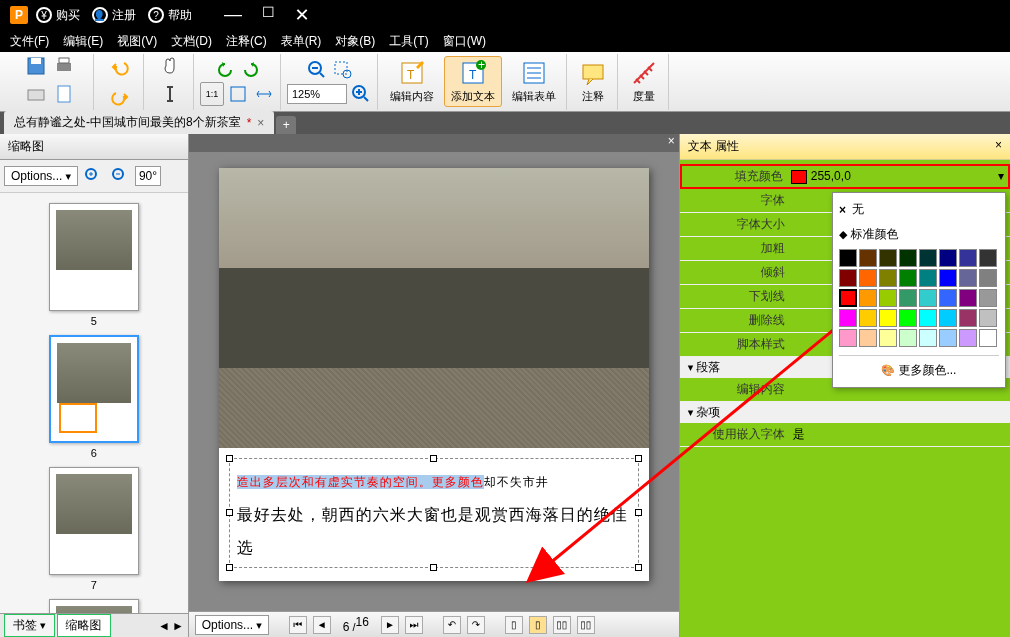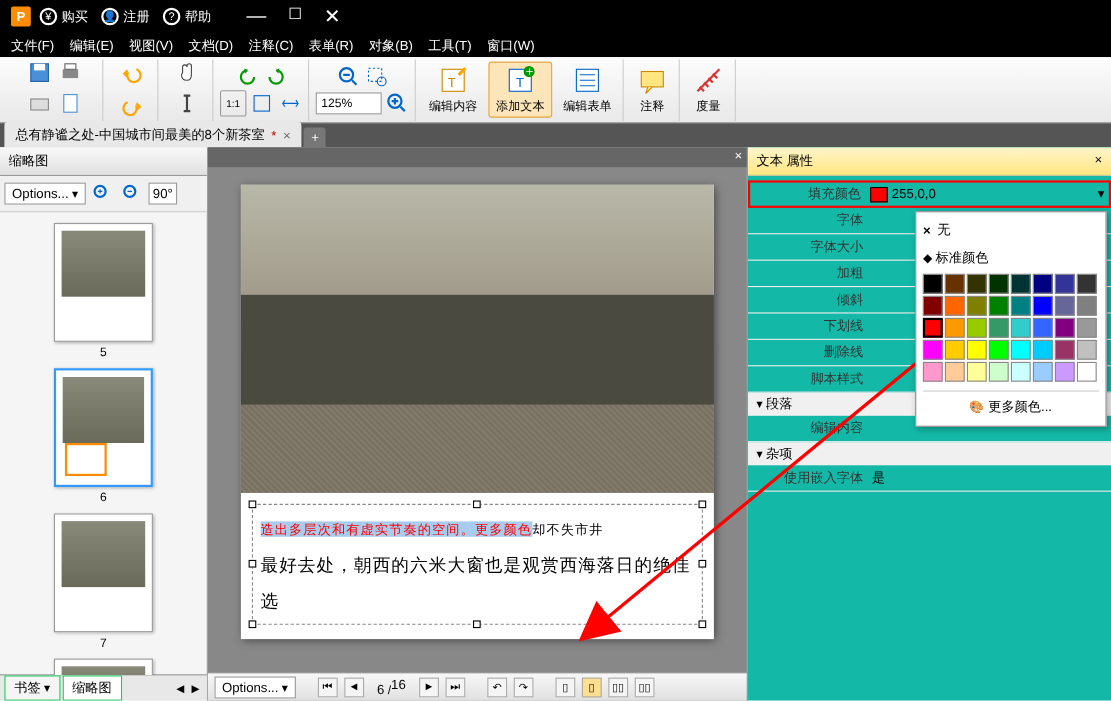--- a/index.html
+++ b/index.html
@@ -52,21 +52,21 @@
 .h-tl{top:-4px;left:-4px}.h-tr{top:-4px;right:-4px}.h-bl{bottom:-4px;left:-4px}.h-br{bottom:-4px;right:-4px}
 .h-tm{top:-4px;left:50%;margin-left:-4px}.h-bm{bottom:-4px;left:50%;margin-left:-4px}
 .h-ml{top:50%;left:-4px;margin-top:-4px}.h-mr{top:50%;right:-4px;margin-top:-4px}
 .text-line{font-size:16px;line-height:2.1;font-family:"SimSun",serif;letter-spacing:1px}
 .hl{background:#a8ccee}
 .red-txt{color:#ff0000}
 .arrow{position:absolute;top:150px;left:320px;width:380px;height:300px;pointer-events:none;z-index:50}
 .status-bar{height:26px;background:linear-gradient(#f8f8f8,#e0e0e0);border-top:1px solid #999;display:flex;align-items:center;padding:0 6px;gap:6px}
 .nav-btn{width:18px;height:18px;border:1px solid #aaa;background:#f5f5f5;display:flex;align-items:center;justify-content:center;cursor:pointer;font-size:10px}
 .page-ind{padding:0 6px;font-size:11px}
-.right-panel{width:351px;background:#14b8a6;border-left:1px solid #999;display:flex;flex-direction:column;position:relative}
+.right-panel{width:351px;background:#84cc16;border-left:1px solid #999;display:flex;flex-direction:column;position:relative}
 .rp-title{background:linear-gradient(#fff5cc,#ffe680);padding:4px 8px;font-size:12px;border-bottom:1px solid #cc9}
 .props{flex:1;overflow:visible;padding:4px 0}
 .prop-section{padding:2px 8px;background:#f0f0f0;font-size:11px;cursor:pointer}
 .prop-row{display:flex;align-items:center;padding:3px 8px;font-size:11px;border-bottom:1px solid #eee}
 .prop-label{width:105px;text-align:right;padding-right:8px;color:#333}
 .prop-val{flex:1}
 .color-box{width:16px;height:14px;background:#ff0000;border:1px solid #000;display:inline-block;vertical-align:middle;margin-right:4px}
 .fill-row{border:2px solid #ff0000;padding:2px 4px}
 .color-picker{position:absolute;top:58px;right:4px;width:174px;background:#fff;border:1px solid #888;box-shadow:2px 2px 6px rgba(0,0,0,0.3);z-index:100;padding:6px}
 .picker-head{display:flex;align-items:center;gap:6px;padding:2px 0 6px;font-size:11px}

